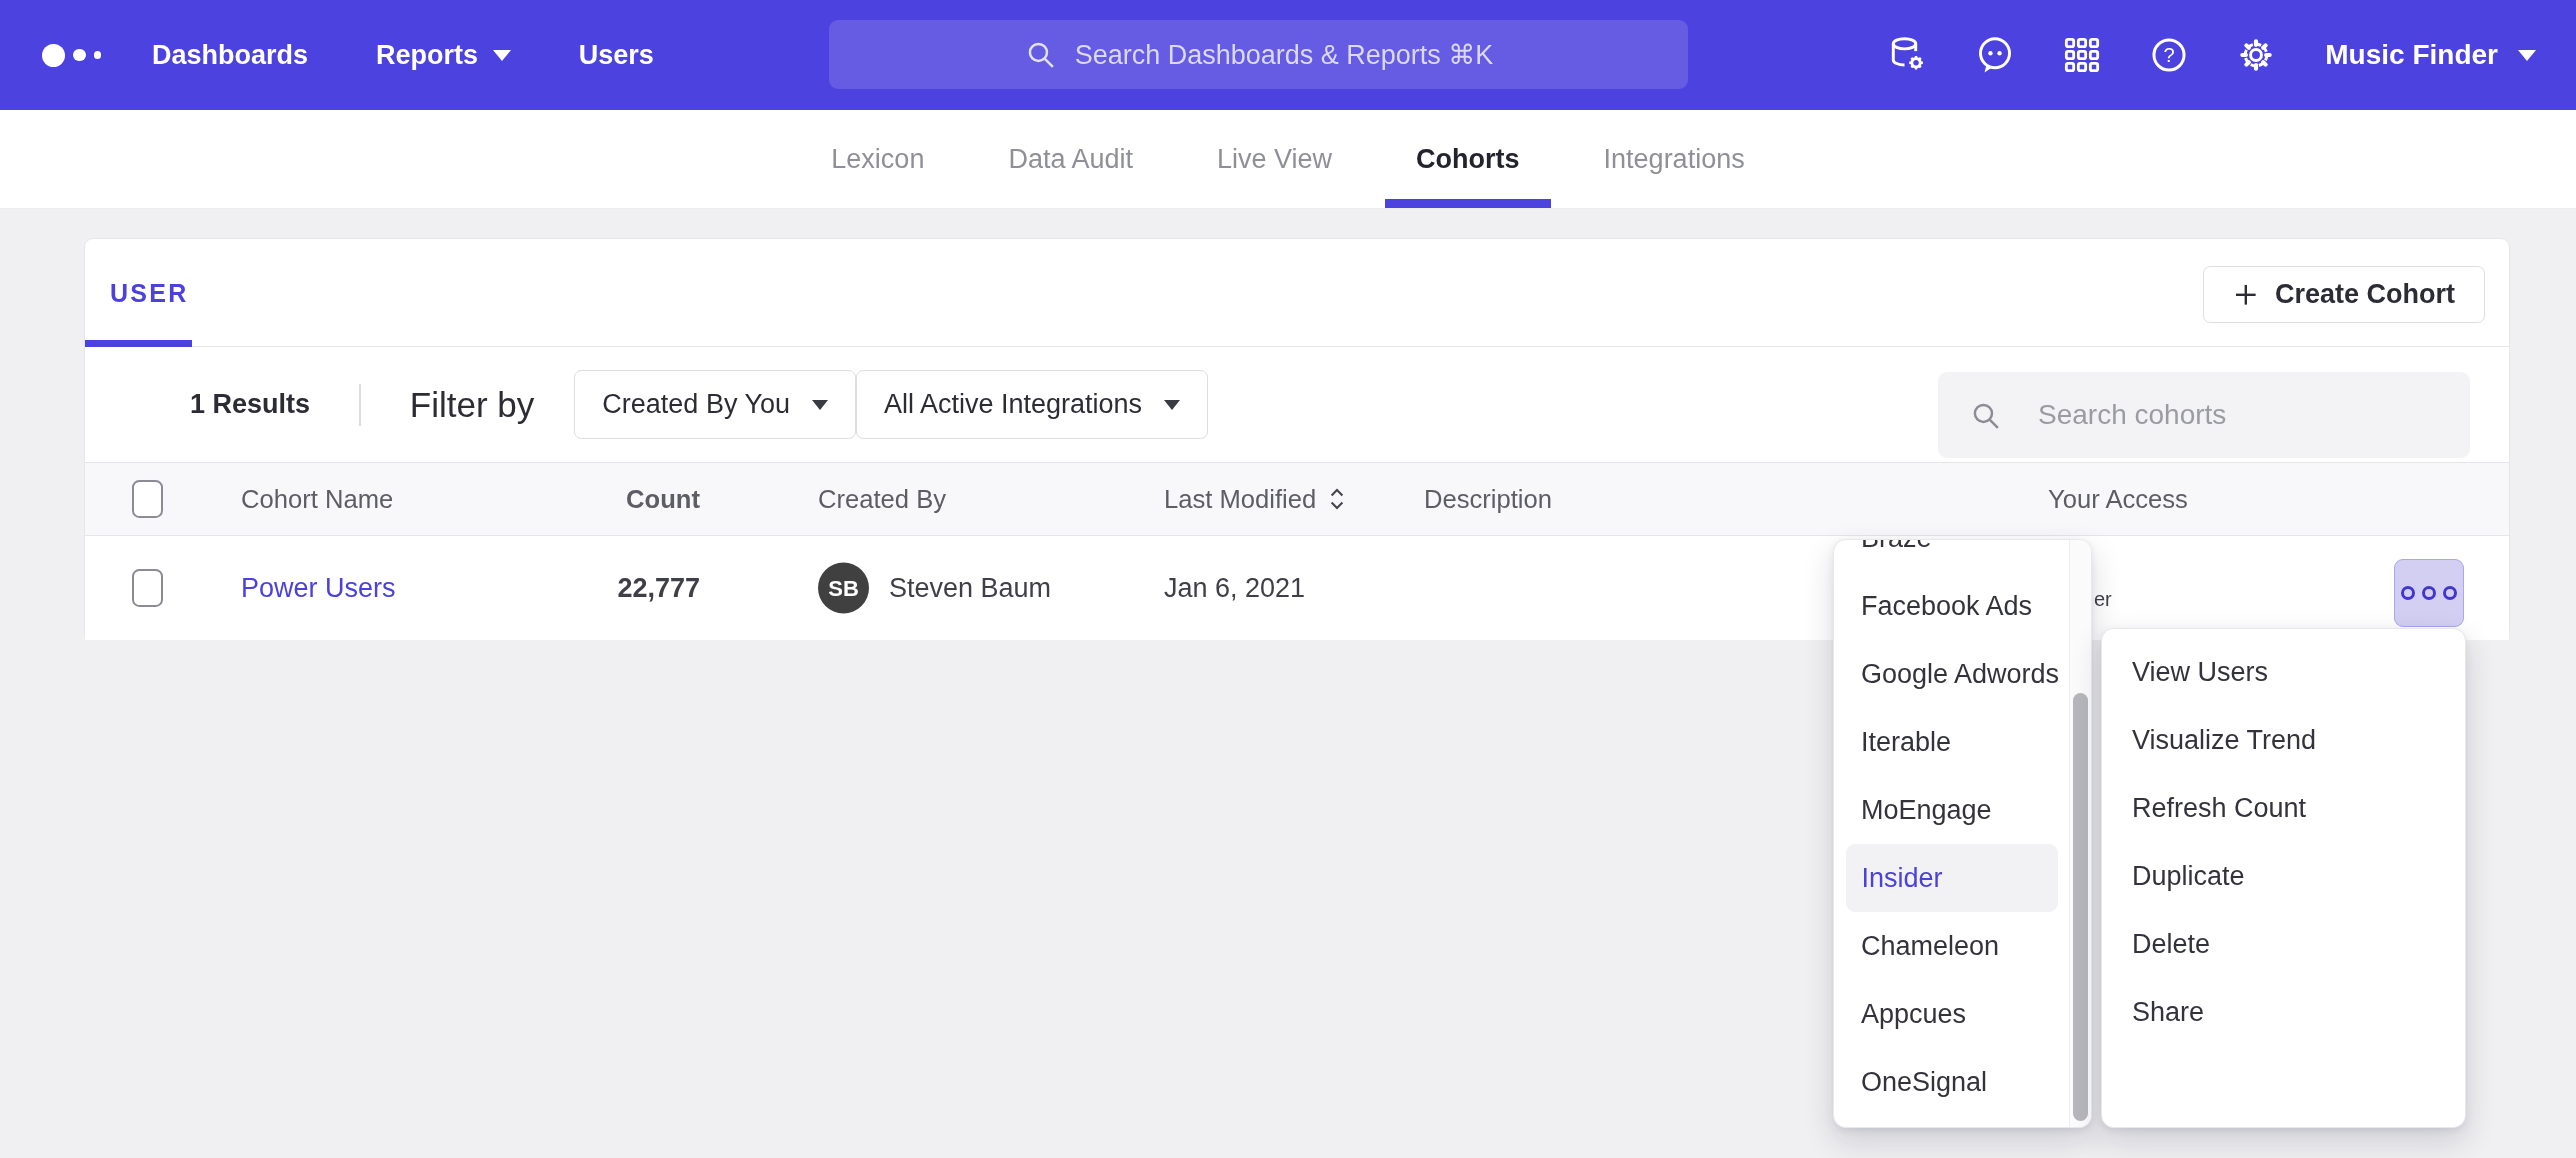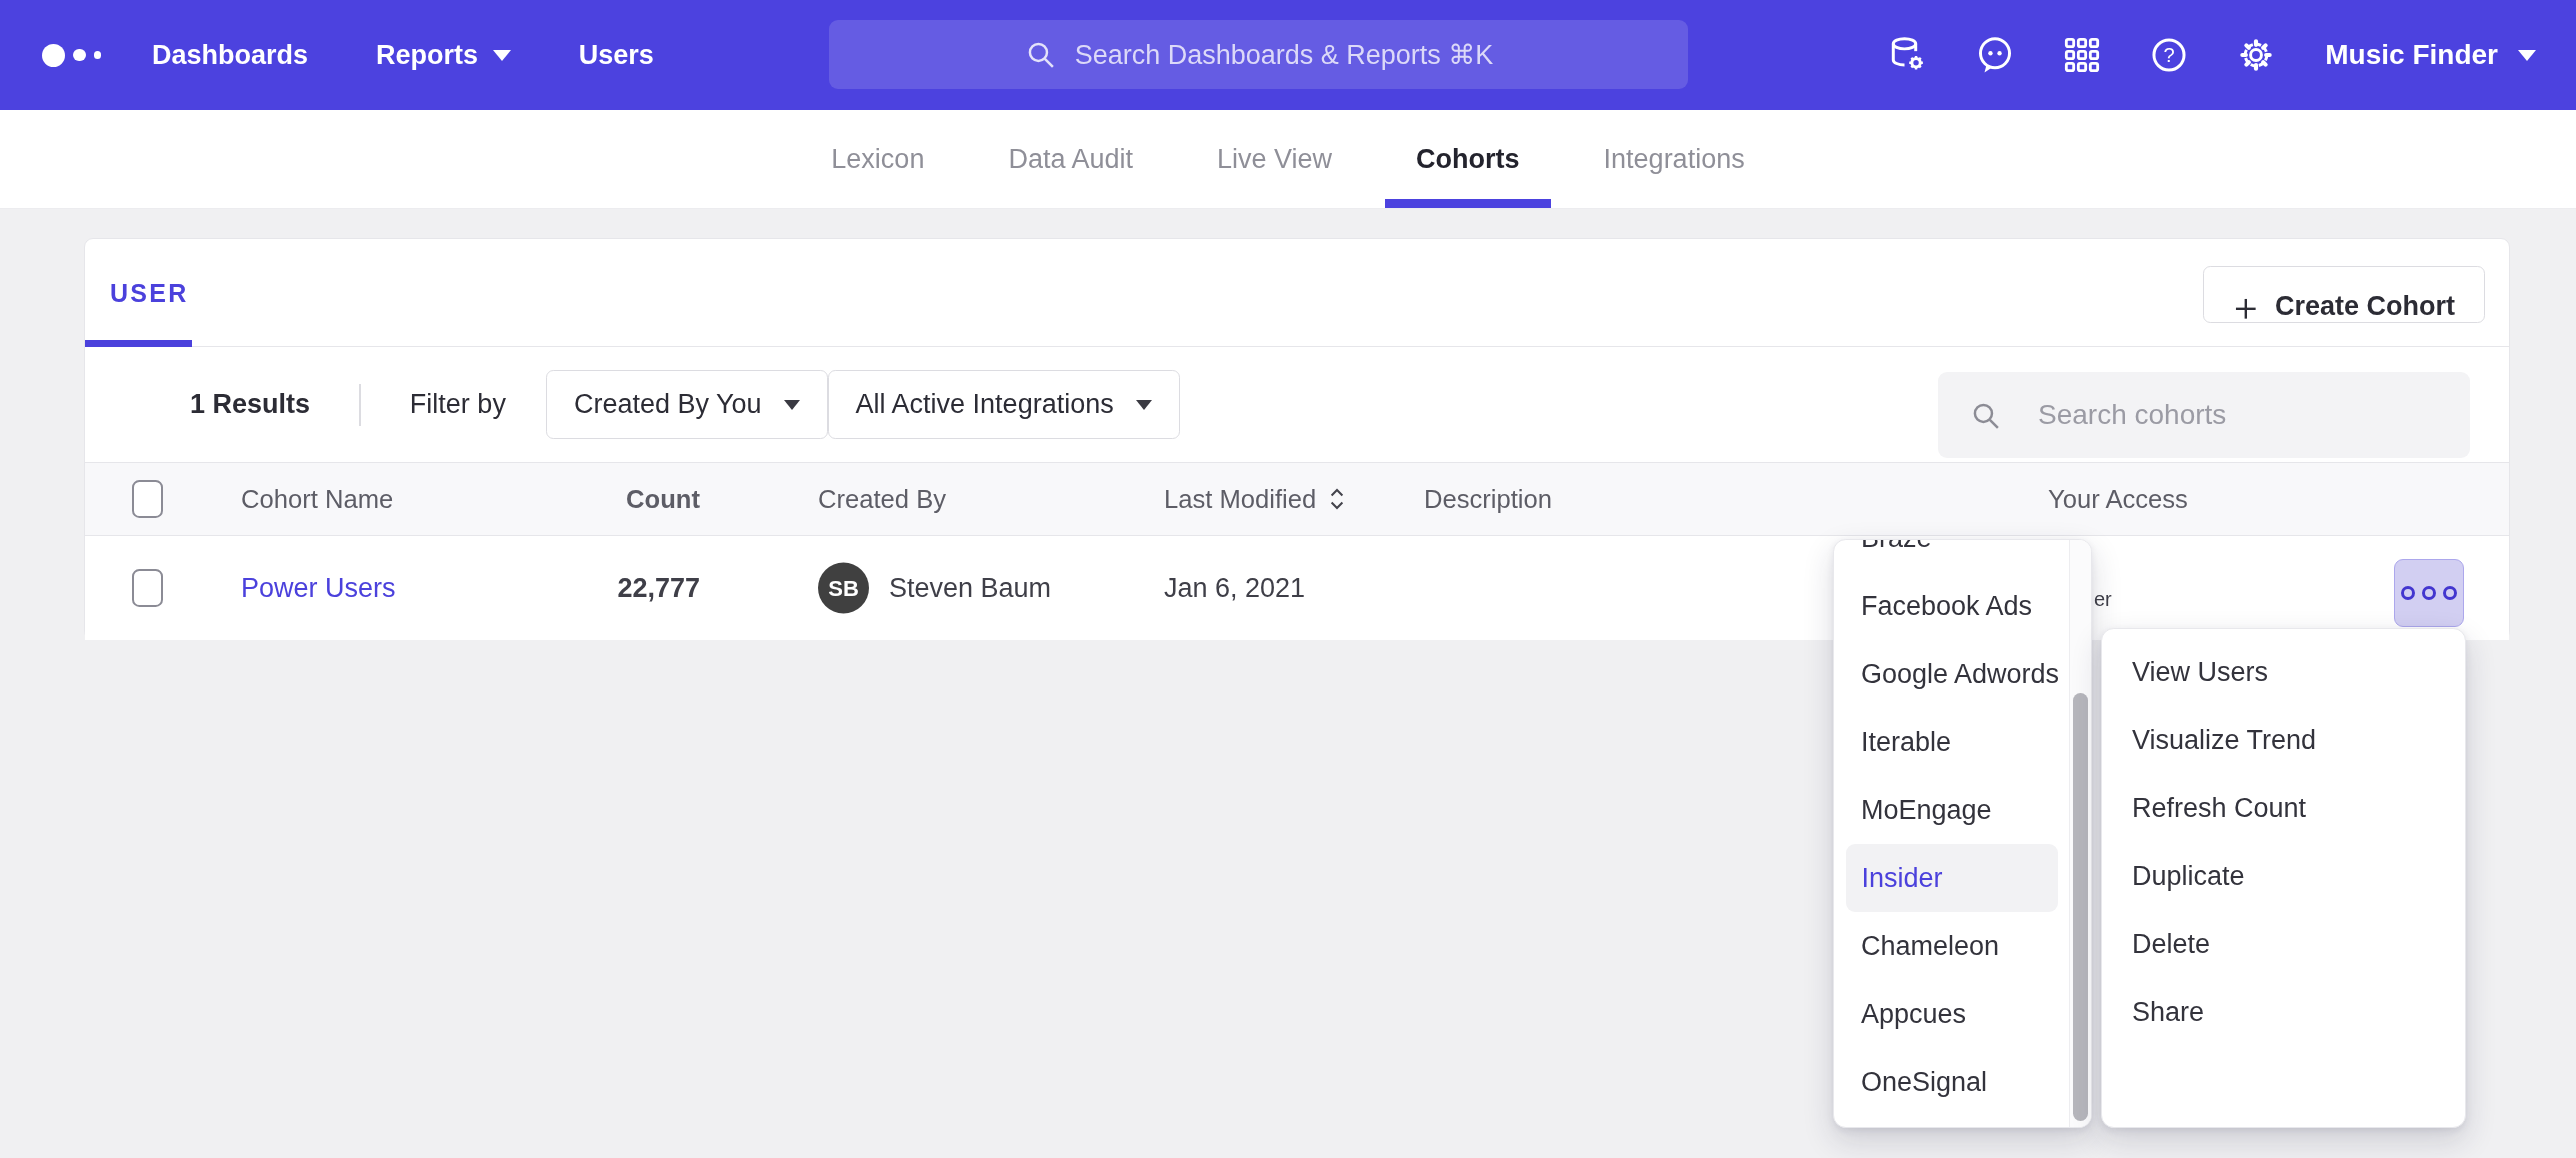--- a/index.html
+++ b/index.html
@@ -38,26 +38,26 @@
   .tabbar{height:99px;background:#fff;display:flex;align-items:center;justify-content:center;gap:84px;border-bottom:0.9px solid #ececef;}
   .tab{font-size:27px;color:var(--text-light);height:100%;display:flex;align-items:center;position:relative;cursor:pointer;white-space:nowrap;}
   .tab.hl{color:#23232d;font-weight:700;}
   .tab.hl::after{content:"";position:absolute;left:-31px;right:-31px;bottom:0;height:9px;background:var(--brand);}
   
   .card{position:absolute;left:84px;top:238px;width:2426px;height:402px;background:#fff;border:0.9px solid var(--border);border-radius:9px;}
   .card-tabs{position:relative;height:108px;border-bottom:0.9px solid var(--border);}
   .user-tab{position:absolute;left:25px;top:40px;font-size:25px;font-weight:700;letter-spacing:2.3px;color:var(--link);cursor:pointer;}
   .user-underline{position:absolute;left:0;bottom:-0.9px;width:107px;height:7.3px;background:var(--link);}
   .create-btn{position:absolute;right:24px;top:27px;height:57px;padding:0 29px;border:1.8px solid var(--btn-border);
-    border-radius:7.3px;background:#fff;display:flex;align-items:flex-end;gap:16.4px;font-size:27px;font-weight:700;color:var(--text-dark);cursor:pointer;}
+    border-radius:7.3px;background:#fff;display:flex;align-items:center;gap:16.4px;font-size:27px;font-weight:700;color:var(--text-dark);cursor:pointer;}
   
   .filter-row{position:relative;height:116px;border-bottom:0.9px solid var(--border);display:flex;align-items:center;}
   .results{margin-left:105px;font-size:27px;font-weight:700;color:var(--text-dark);white-space:nowrap;}
   .vdivider{width:1.8px;height:42px;background:var(--btn-border);margin:0 49px;}
-  .filter-by{font-size:27px;color:var(--text-dark);white-space:nowrap;}
+  .filter-by{font-size:35px;color:var(--text-dark);white-space:nowrap;}
   .dropdown{height:69px;border:1.8px solid var(--btn-border);border-radius:7.3px;background:#fff;display:flex;align-items:center;
     gap:22px;padding:0 27px;font-size:27px;color:var(--text-dark);cursor:pointer;white-space:nowrap;}
   .dropdown .dd-caret{width:0;height:0;border-left:8.2px solid transparent;border-right:8.2px solid transparent;border-top:10px solid #3a3a42;}
   .dd1{margin-left:40px;}
   .dd2{}
   .search-cohorts{position:absolute;right:39px;top:25px;width:532px;height:86px;background:#f3f3f5;border-radius:9px;
     display:flex;align-items:center;gap:36px;padding:0 31px;}
   .search-cohorts input{border:none;outline:none;background:transparent;font:inherit;font-size:28px;color:var(--text-mid);width:100%;}
   .search-cohorts input::placeholder{color:#9b9ba4;}
   

